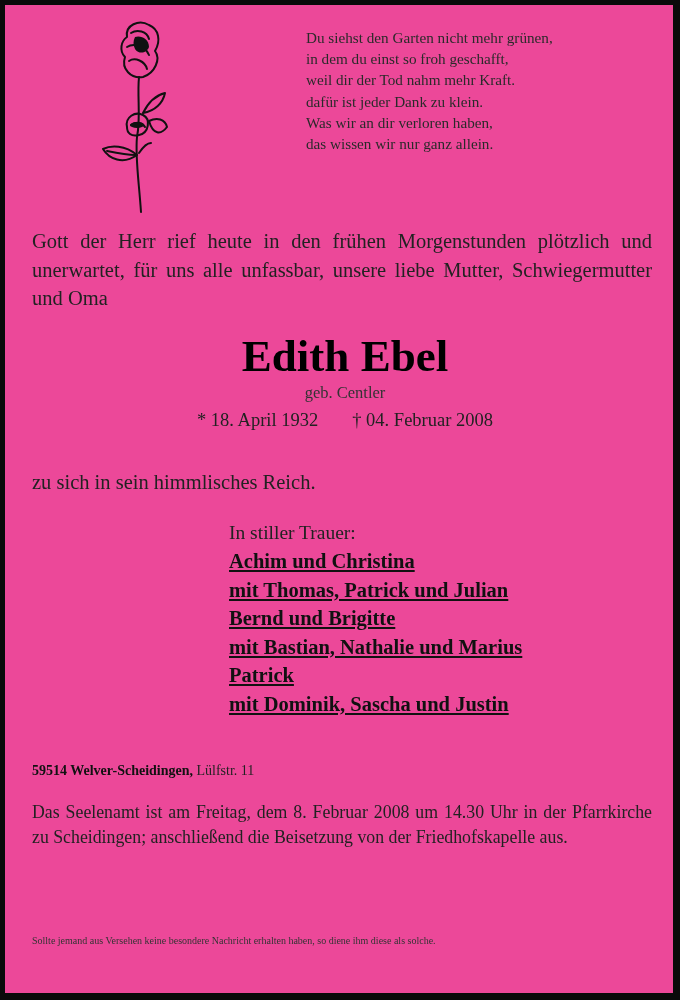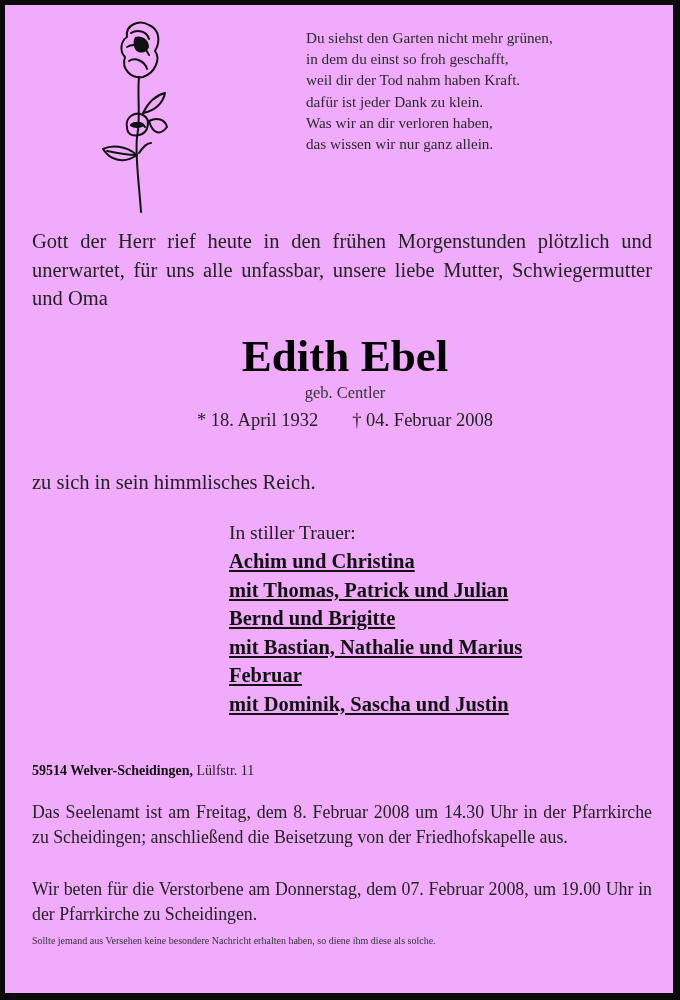--- a/index.html
+++ b/index.html
@@ -2,21 +2,21 @@
 <html><head>
   <meta charset="utf-8">
   <style>
     html, body { margin: 0; padding: 0; background: #ffffff; }
     body { width: 680px; height: 1000px; overflow: hidden; position: relative; }
     .frame {
       position: absolute; left: 0; top: 0; width: 680px; height: 1000px;
       box-sizing: border-box;
       border-left: 5px solid #0a0a0a; border-top: 5px solid #0a0a0a;
       border-right: 7px solid #0a0a0a; border-bottom: 7px solid #0a0a0a;
-      background: #f0abfc;
+      background: #ec4899;
       font-family: "Liberation Serif", "DejaVu Serif", serif;
       color: #1a1a1a;
     }
     .rose { position: absolute; left: 94px; top: 12px; width: 80px; height: 200px; }
     .poem {
       position: absolute; left: 301px; top: 22px; width: 360px;
       font-size: 15.2px; line-height: 21.2px; color: #2a2a2a;
     }
     .poem div { white-space: nowrap; }
     .intro {
@@ -86,21 +86,21 @@
     </g>
     <g fill="#111">
       <path d="M36 20 C42 18 50 22 50 30 C48 36 40 38 36 32 C34 28 34 24 36 20 Z"></path>
       <ellipse cx="38" cy="108" rx="7" ry="3"></ellipse>
     </g>
   </svg>
 
   <div class="poem">
     <div>Du siehst den Garten nicht mehr grünen,</div>
     <div>in dem du einst so froh geschafft,</div>
-    <div>weil dir der Tod nahm haben Kraft.</div>
+    <div>weil dir der Tod nahm mehr Kraft.</div>
     <div>dafür ist jeder Dank zu klein.</div>
     <div>Was wir an dir verloren haben,</div>
     <div>das wissen wir nur ganz allein.</div>
   </div>
 
   <div class="intro">Gott der Herr rief heute in den frühen Morgenstunden plötzlich und unerwartet, für uns alle unfassbar, unsere liebe Mutter, Schwiegermutter und Oma</div>
 
   <div class="name">Edith Ebel</div>
   <div class="born">geb. Centler</div>
   <div class="dates">
@@ -109,25 +109,24 @@
 
   <div class="reich">zu sich in sein himmlisches Reich.</div>
 
   <div class="mourners">
     <div class="label">In stiller Trauer:</div>
     <div class="family">
       <div>Achim und Christina</div>
       <div>mit Thomas, Patrick und Julian</div>
       <div>Bernd und Brigitte</div>
       <div>mit Bastian, Nathalie und Marius</div>
-      <div>Februar</div>
+      <div>Patrick</div>
       <div>mit Dominik, Sascha und Justin</div>
     </div>
   </div>
 
   <div class="address">
     <b>59514 Welver-Scheidingen,</b> <span>Lülfstr. 11</span>
   </div>
 
   <div class="para p1">Das Seelenamt ist am Freitag, dem 8. Februar 2008 um 14.30 Uhr in der Pfarrkirche zu Scheidingen; anschließend die Beisetzung von der Friedhofskapelle aus.</div>
-  <div class="para p2">Wir beten für die Verstorbene am Donnerstag, dem 07. Februar 2008, um 19.00 Uhr in der Pfarrkirche zu Scheidingen.</div>
   <div class="para p3">Sollte jemand aus Versehen keine besondere Nachricht erhalten haben, so diene ihm diese als solche.</div>
 </div>
 
 </body></html>

